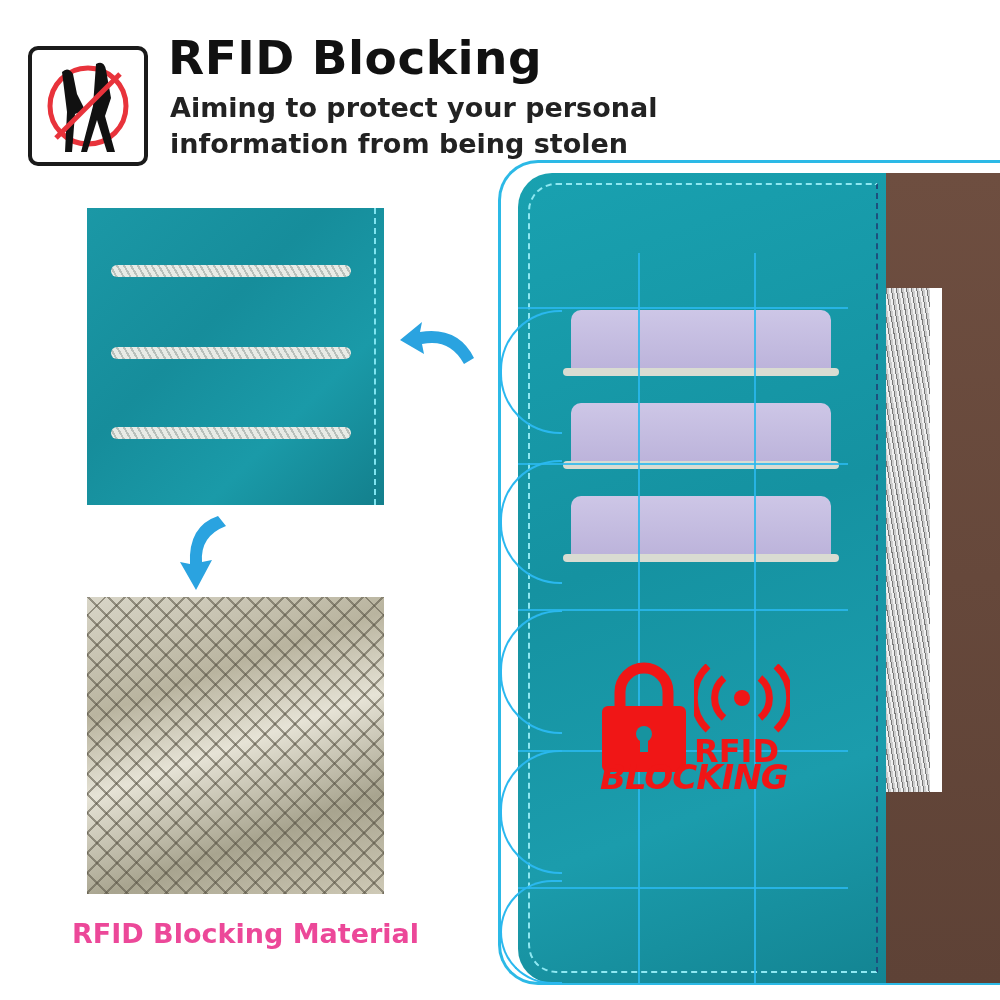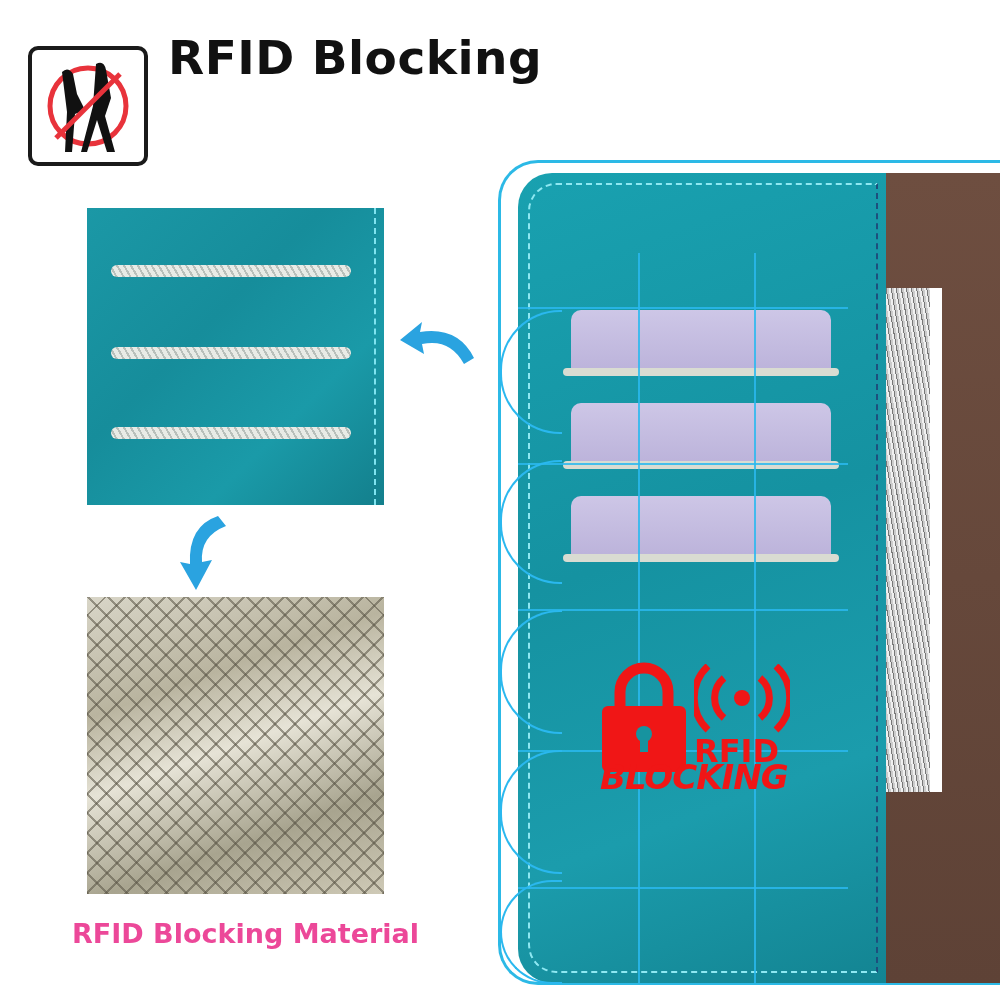--- a/index.html
+++ b/index.html
@@ -35,20 +35,22 @@
 <div class="abs header-icon">
   <svg width="112" height="112" viewBox="0 0 112 112">
     <circle cx="56" cy="56" r="38" fill="none" stroke="#e8333b" stroke-width="5"></circle>
     <path d="M30 22 q6-6 11 2 l4 20 l8 16 l-10 4 l-3 38 h-7 l2-40 z" fill="#111"></path>
     <path d="M64 14 q8-4 10 6 l5 28 l-6 18 l10 36 h-8 l-10-32 l-10 32 h-6 l12-46 z" fill="#111"></path>
     <line x1="24" y1="88" x2="88" y2="24" stroke="#e8333b" stroke-width="5"></line>
   </svg>
 </div>
 <div class="abs title">RFID Blocking</div>
 <div class="abs subtitle">
+  <div>Aiming to protect your personal</div>
+  <div>information from being stolen</div>
 </div>
 
 <div class="abs leather-panel">
   <div class="slot" style="top:57px"></div>
   <div class="slot" style="top:139px"></div>
   <div class="slot" style="top:219px"></div>
   <div class="stitch"></div>
 </div>
 
 <div class="abs" style="left:398px;top:318px;">

